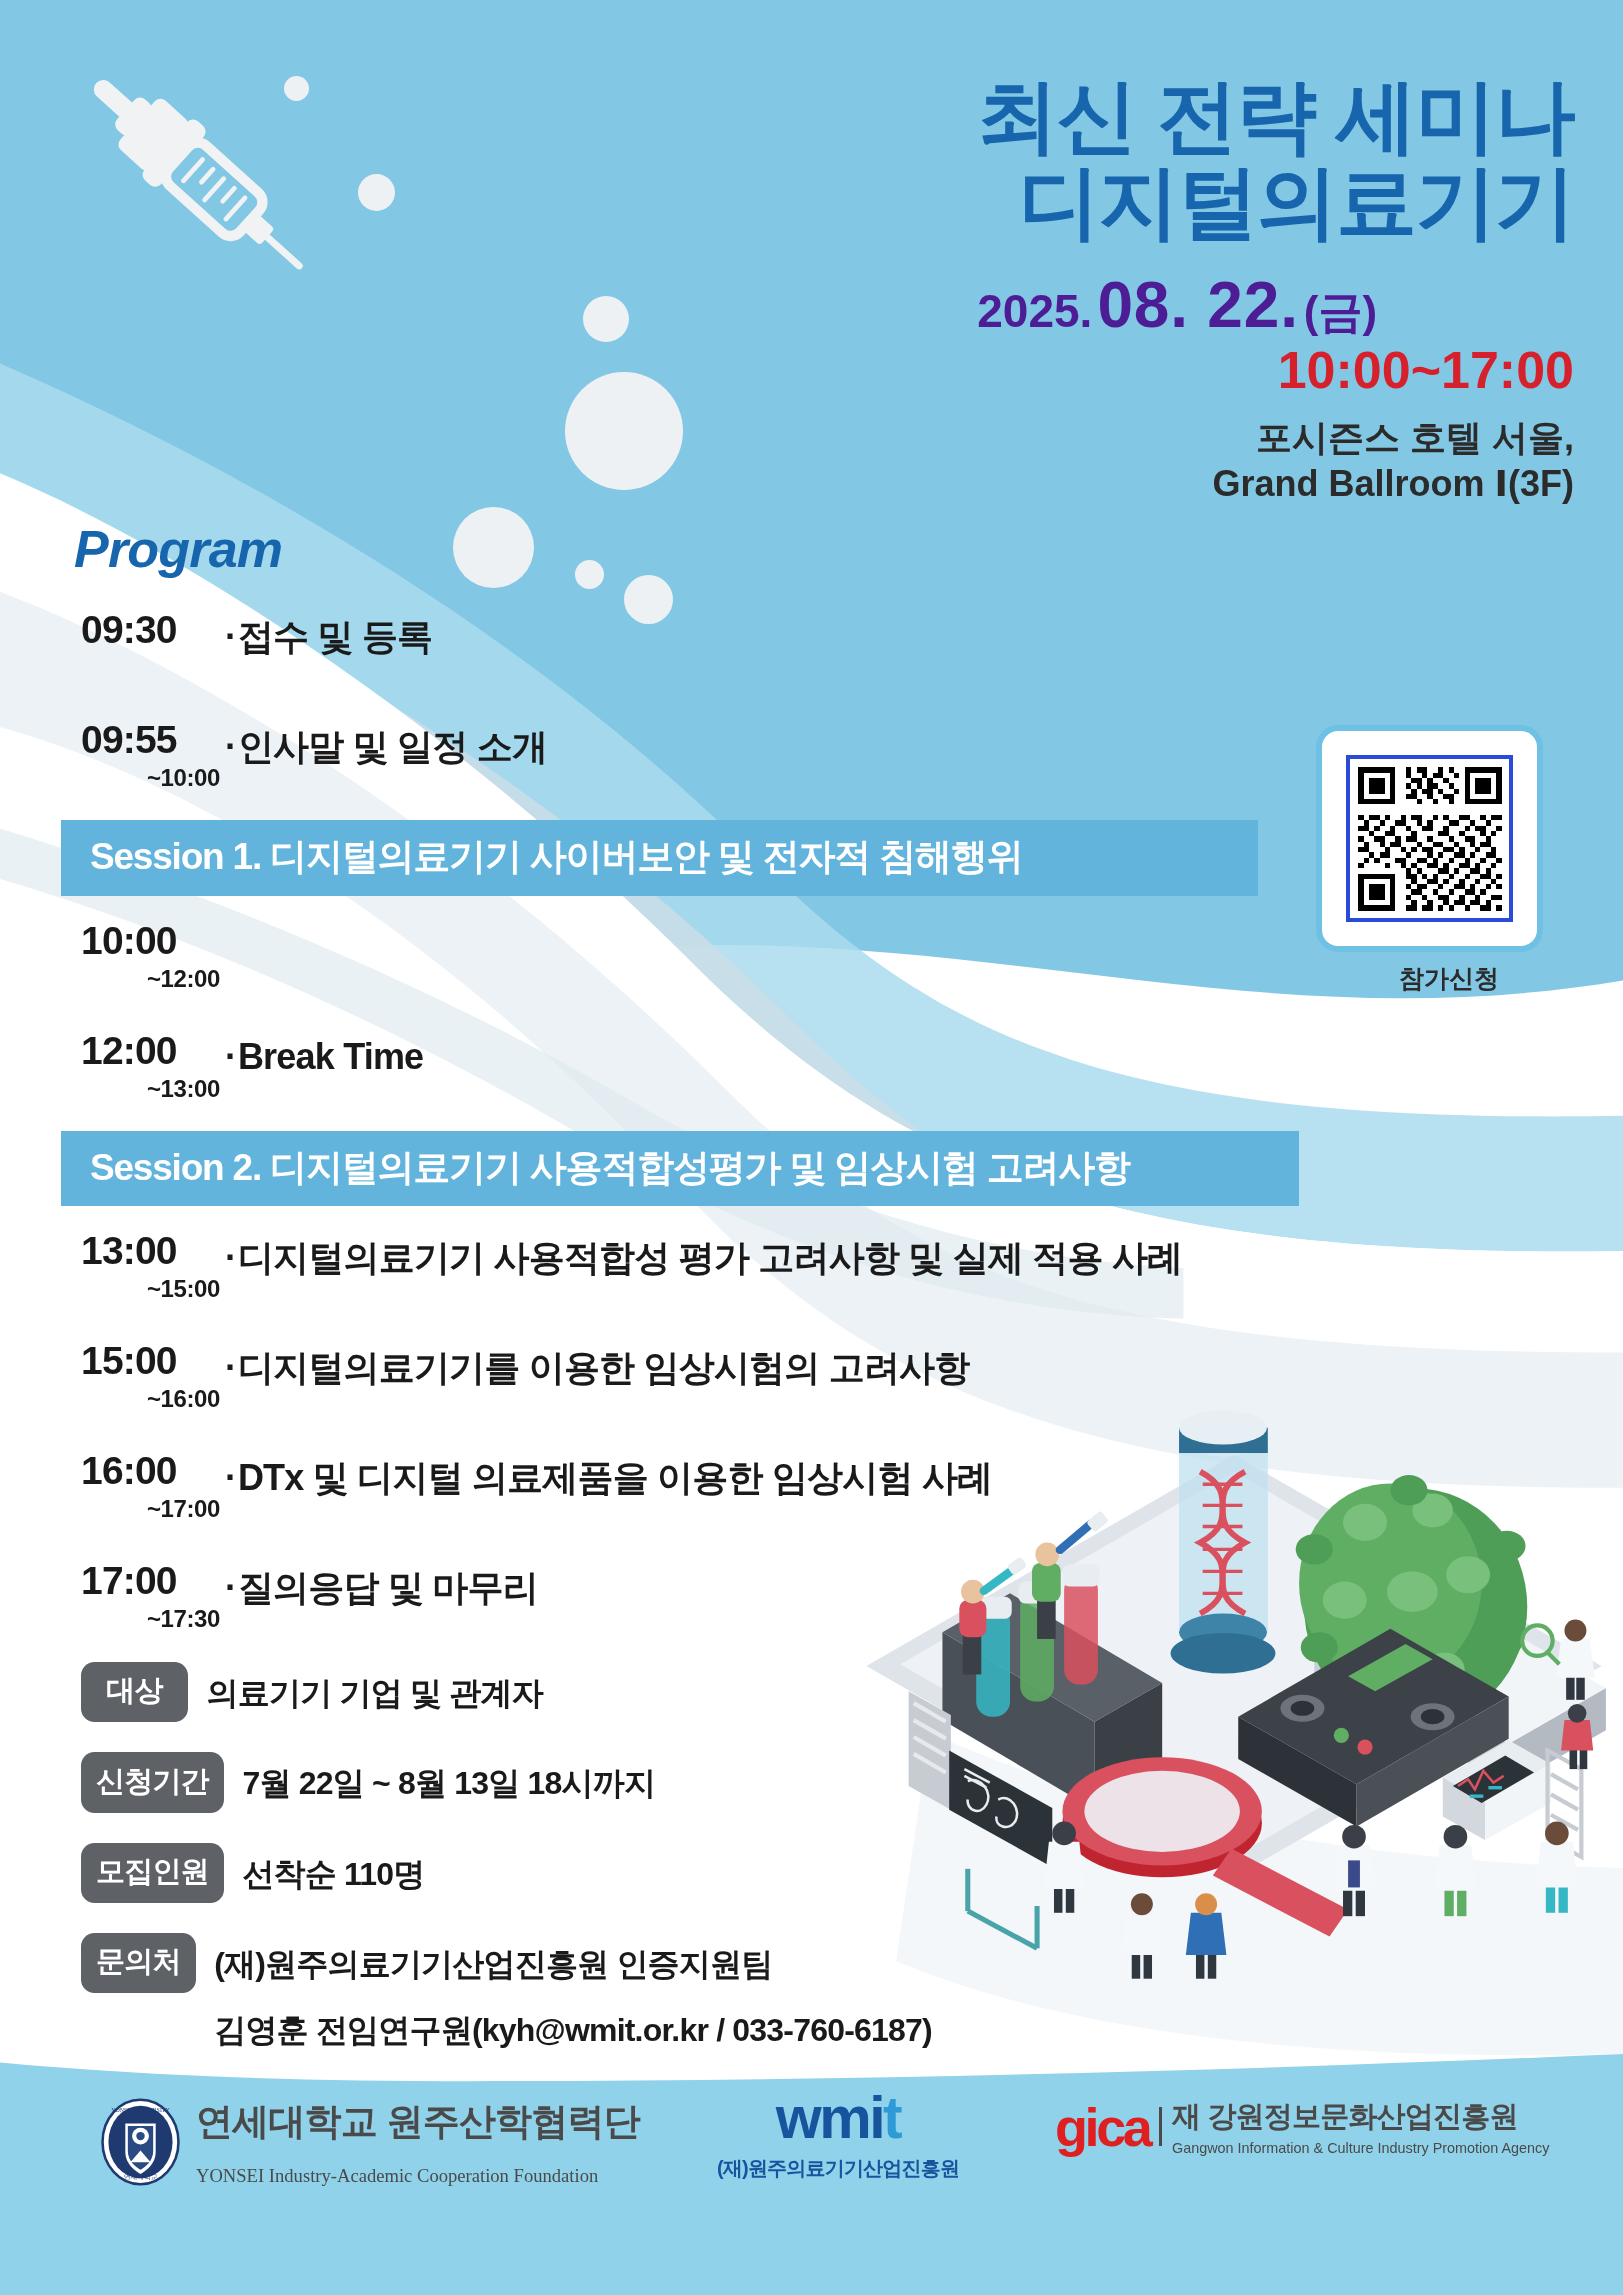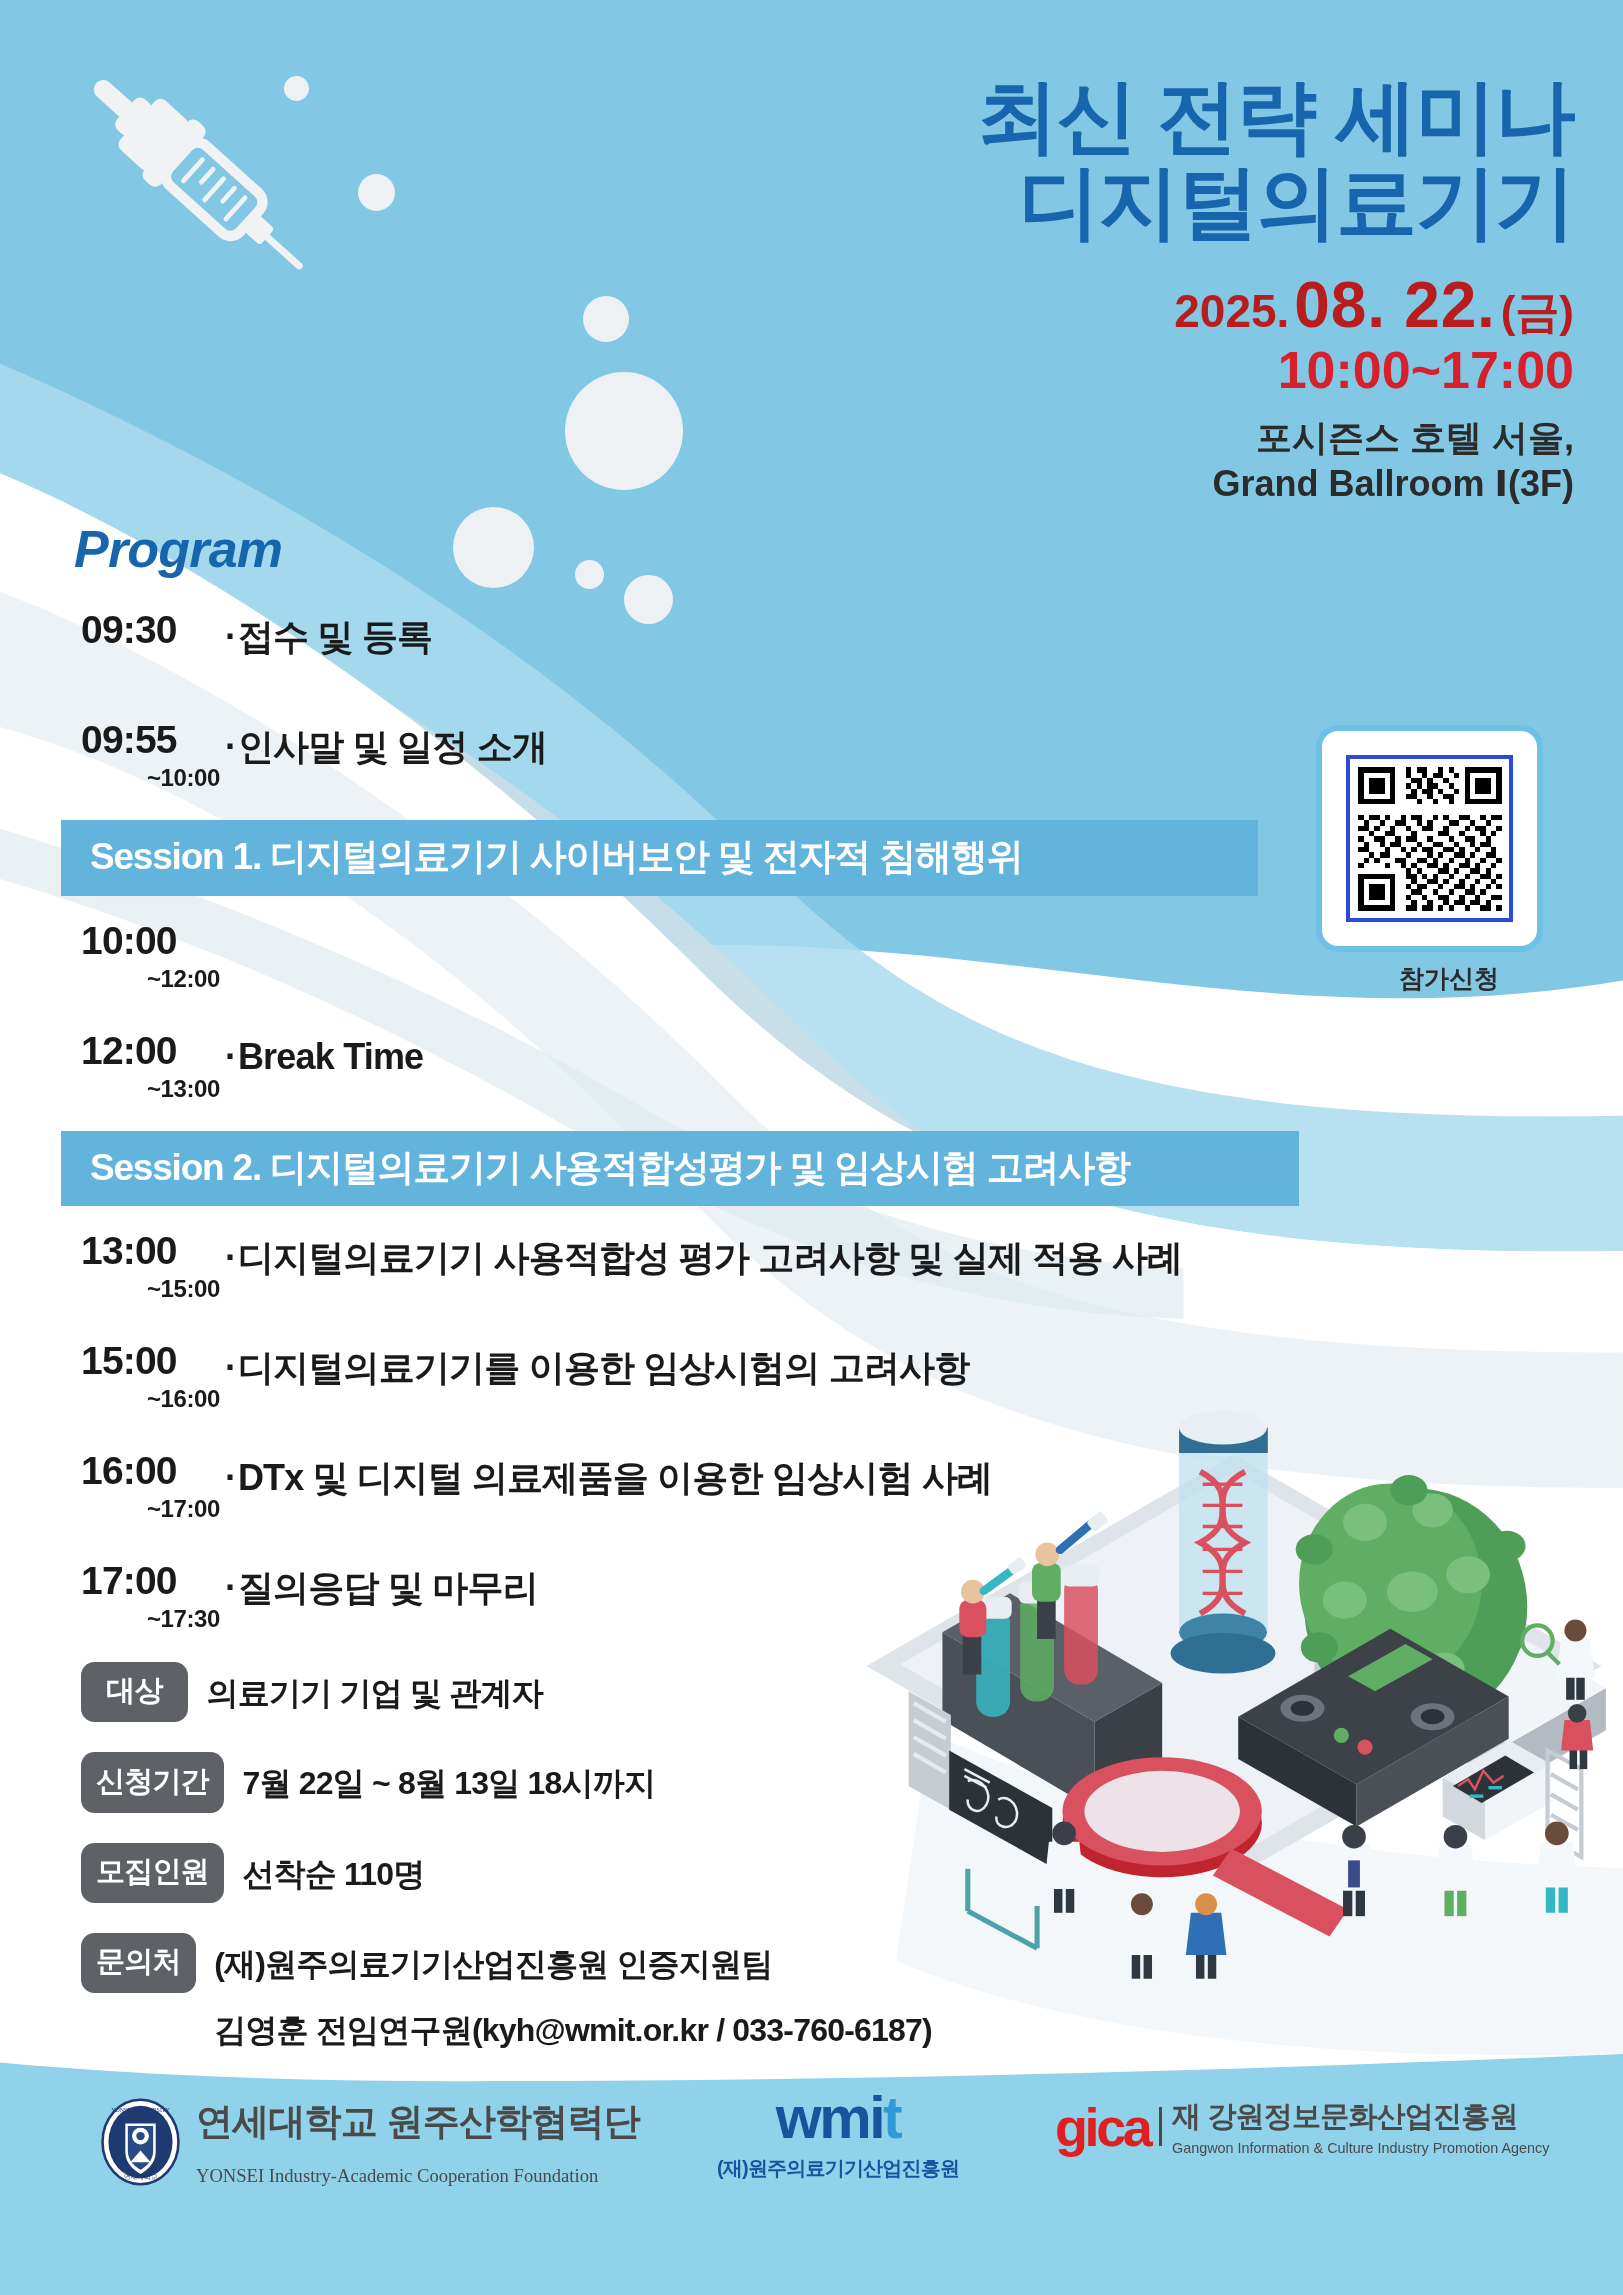--- a/index.html
+++ b/index.html
@@ -17,22 +17,22 @@
   
   .bubble{position:absolute;border-radius:50%;background:#eef1f4;}
 
   
   .title-block{position:absolute;right:49px;top:74px;text-align:right;}
   .title-l{
     font-size:81px;line-height:1.06;font-weight:bold;color:#1765ad;
     letter-spacing:-1.7px;white-space:nowrap;
   }
   .date-line{
-    margin-top:22px;color:#b91c1c;font-weight:bold;white-space:nowrap;
-    display:flex;justify-content:flex-end;align-items:baseline;gap:5px;
+    margin-top:22px;color:#4c1d95;font-weight:bold;white-space:nowrap;
+    display:flex;align-items:baseline;gap:5px;
   }
   .d-year{font-size:46px;}
   .d-md{font-size:64px;letter-spacing:0.8px;}
   .d-dow{font-size:44px;}
   .time-line{color:#d6202c;font-weight:bold;font-size:52px;line-height:1.05;margin-top:1.7px;}
   .venue{
     margin-top:17px;color:#2b2b2b;font-size:36px;font-weight:bold;
     line-height:1.28;white-space:nowrap;
   }
 

